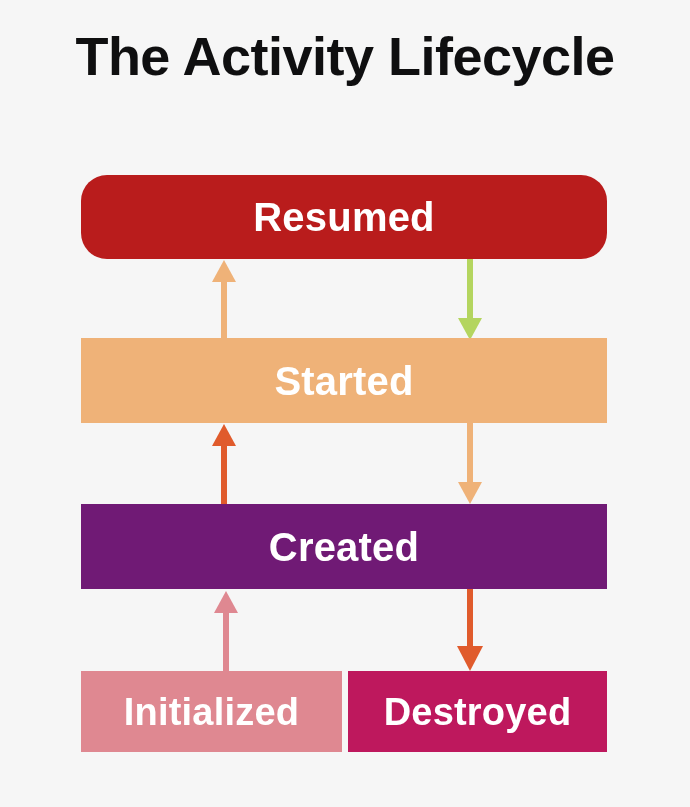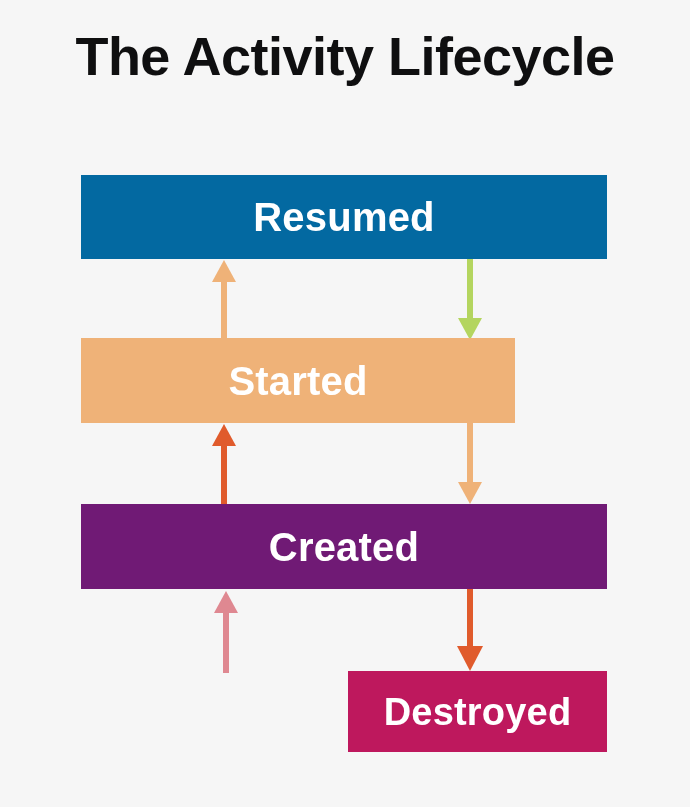--- a/index.html
+++ b/index.html
@@ -47,26 +47,27 @@
     box-sizing: border-box;
   }
   .state-label {
     display: block;
     line-height: 1;
   }
 
   .box-resumed {
     left: 81px;  top: 175px;
     width: 526px; height: 84px;
-    background: #0369a1;
+    background: #b91c1c;
     font-size: 40px;
+    border-radius: 26px;
   }
   .box-started {
     left: 81px;  top: 338px;
-    width: 434px; height: 85px;
+    width: 526px; height: 85px;
     background: #efb278;
     font-size: 40px;
   }
   .box-created {
     left: 81px;  top: 504px;
     width: 526px; height: 85px;
     background: #701a75;
     font-size: 40px;
   }
   .box-initialized {
@@ -142,18 +143,21 @@
   </div>
 
   <div class="state-box box-started">
     <span class="state-label">Started</span>
   </div>
 
   <div class="state-box box-created">
     <span class="state-label">Created</span>
   </div>
 
+  <div class="state-box box-initialized">
+    <span class="state-label">Initialized</span>
+  </div>
 
   <div class="state-box box-destroyed">
     <span class="state-label">Destroyed</span>
   </div>
 
 </div>
 
 </body></html>

